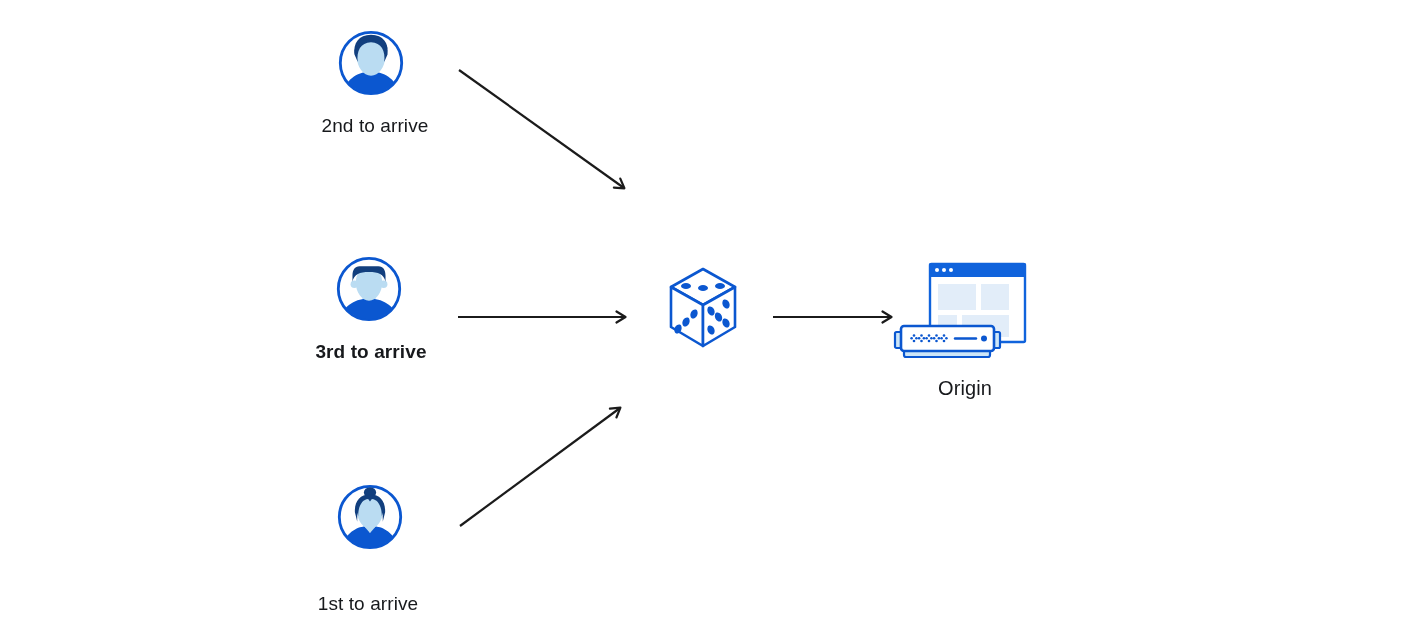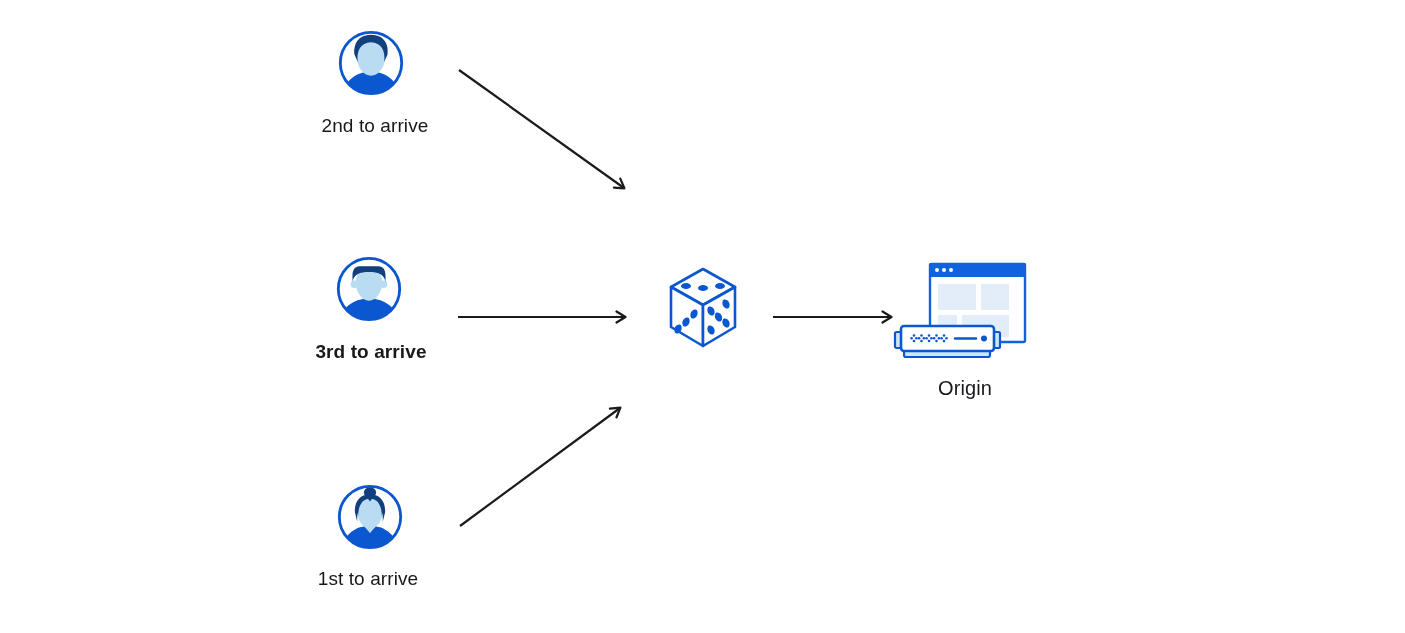--- a/index.html
+++ b/index.html
@@ -99,21 +99,21 @@
     <circle class="f-white s-blue" cx="36" cy="36" r="32.5" stroke-width="3"></circle>
     <g clip-path="url(#clip3)">
       <rect class="f-face" x="29" y="40" width="14" height="12"></rect>
       <path class="f-shirt" d="M4,72 C9,53 22,46.5 30,46 L36,53 L42,46 C50,46.5 63,53 68,72 Z"></path>
       <ellipse class="f-hair" cx="36" cy="10" rx="6.5" ry="5.5"></ellipse>
       <path class="f-hair" d="M36,12 C25,12 19.5,20 20,31 L22.5,41 C22,26 27,18.5 33,17.5 L36,20.5 L39,17.5 C45,18.5 50,26 49.5,41 L52,31 C52.5,20 47,12 36,12 Z"></path>
       <path class="f-face" d="M36,15 C45,15 49.5,22 49.5,30.5 C49.5,40 43,48.5 36,48.5 C29,48.5 22.5,40 22.5,30.5 C22.5,22 27,15 36,15 Z"></path>
       <path class="f-hair" d="M36,13 C27,13 21.5,19.5 21.5,29 L23.5,35 C23.5,24 28,17.5 34,17 L36,19.5 L38,17 C44,17.5 48.5,24 48.5,35 L50.5,29 C50.5,19.5 45,13 36,13 Z"></path>
     </g>
   </svg>
-  <div class="node-label" style="left:368px;top:568px;">1st to arrive</div>
+  <div class="node-label" style="left:368px;top:593px;">1st to arrive</div>
 
   <svg class="abs" style="left:667px;top:266px;" width="72" height="84" viewBox="0 0 72 84">
     <g class="s-blue f-white" stroke-width="2.6" stroke-linejoin="round">
       <polygon points="36,3 68,21 36,39 4,21"></polygon>
       <polygon points="4,21 36,39 36,80 4,61"></polygon>
       <polygon points="36,39 68,21 68,61 36,80"></polygon>
     </g>
     <g class="f-blue">
       <ellipse cx="19" cy="20" rx="5" ry="3"></ellipse>
       <ellipse cx="36" cy="22" rx="5" ry="3"></ellipse>

